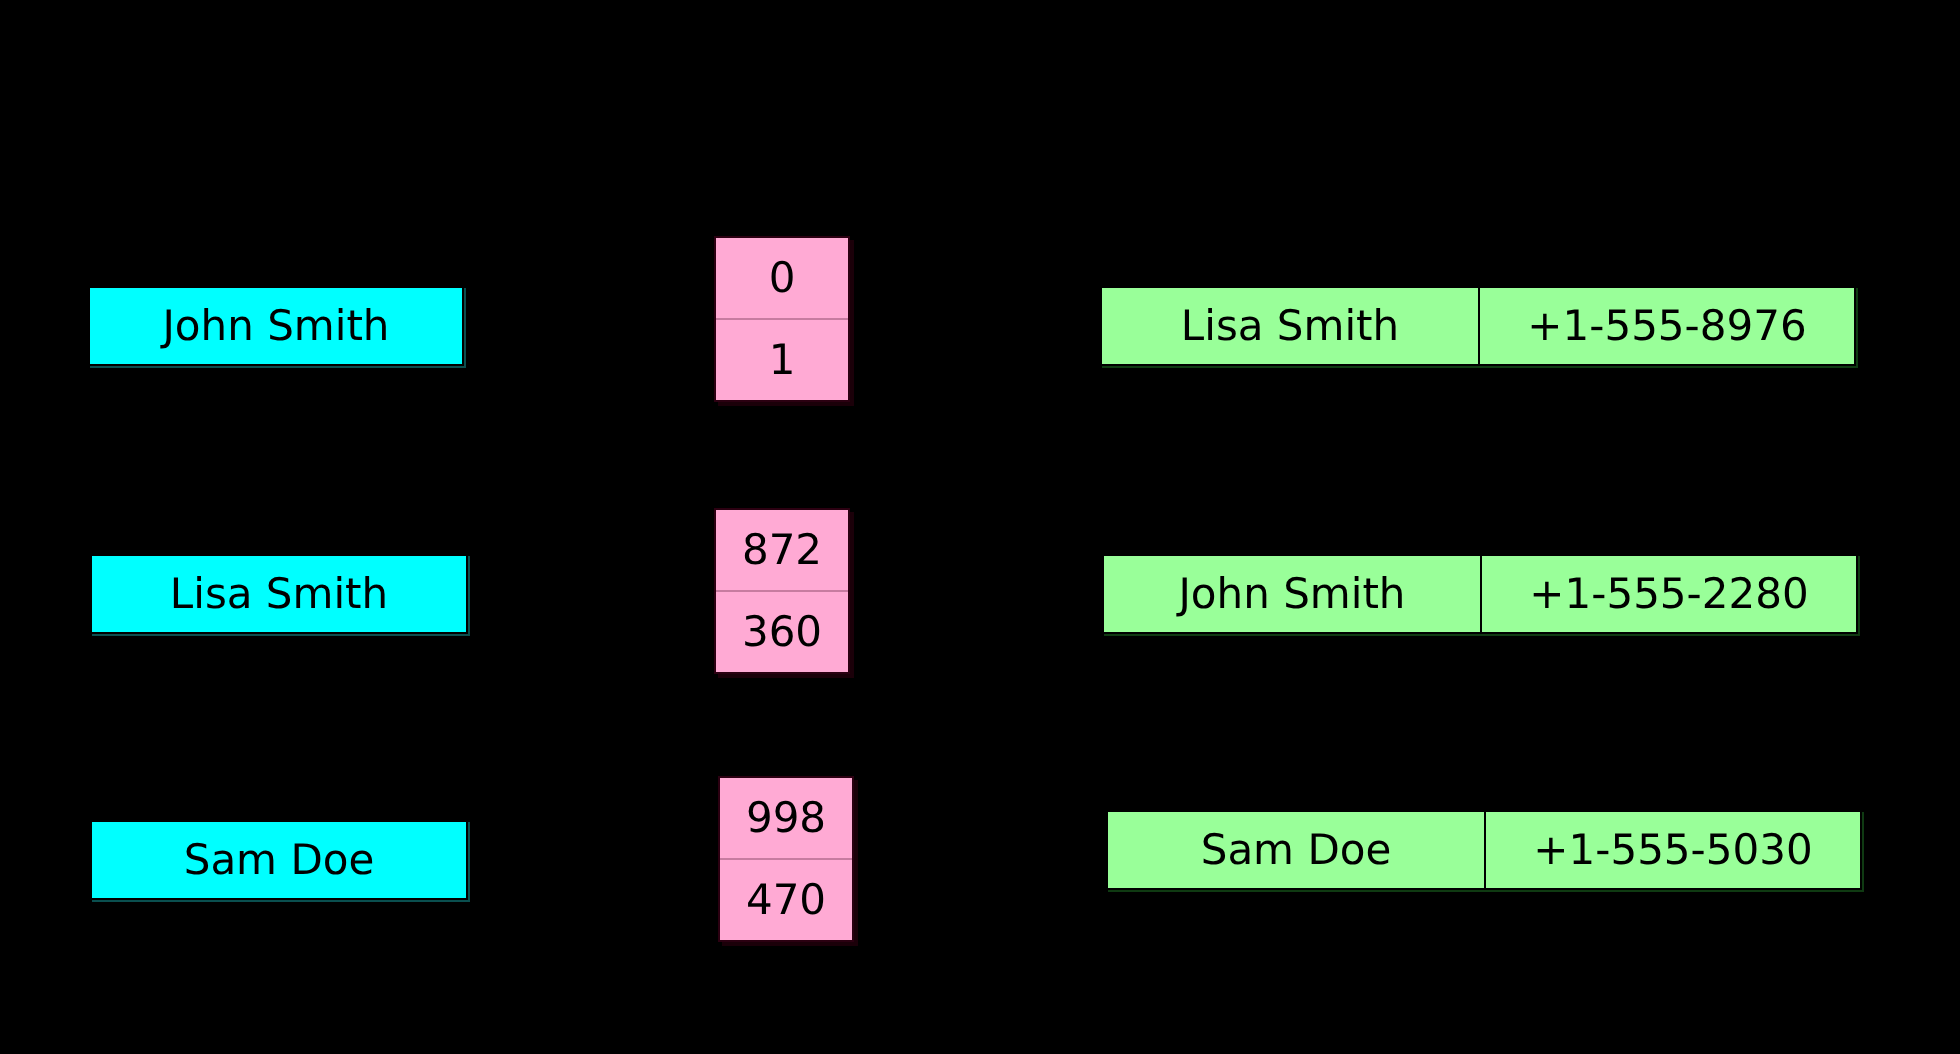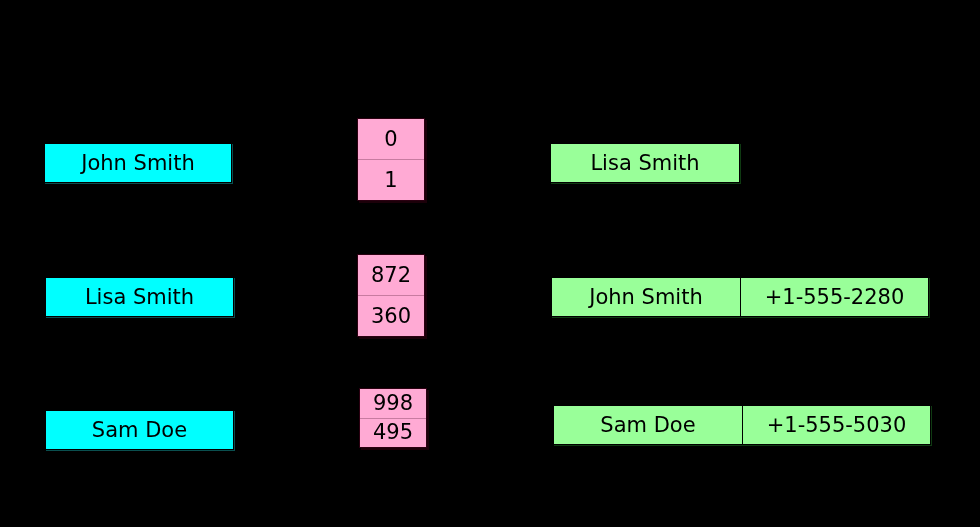--- a/index.html
+++ b/index.html
@@ -102,27 +102,28 @@
   <div class="node index-box" style="left:357px; top:118px; height:83px;">
     <div class="index-cell">0</div>
     <div class="index-cell">1</div>
   </div>
 
   <div class="node index-box" style="left:357px; top:254px; height:83px;text-align:right;">
     <div class="index-cell">872</div>
     <div class="index-cell">360</div>
   </div>
 
-  <div class="node index-box" style="left:359px; top:388px; height:60px;">
+  <div class="node index-box" style="left:359px; top:388px; height:83px;">
     <div class="index-cell">998</div>
-    <div class="index-cell">495</div>
+    <div class="index-cell">470</div>
   </div>
 
   <div class="node record-row" style="left:550px; top:143px;">
     <div class="record-cell name">Lisa Smith</div>
+    <div class="record-cell phone">+1-555-8976</div>
   </div>
 
   <div class="node record-row" style="left:551px; top:277px;">
     <div class="record-cell name">John Smith</div>
     <div class="record-cell phone">+1-555-2280</div>
   </div>
 
   <div class="node record-row" style="left:553px; top:405px;">
     <div class="record-cell name">Sam Doe</div>
     <div class="record-cell phone">+1-555-5030</div>

